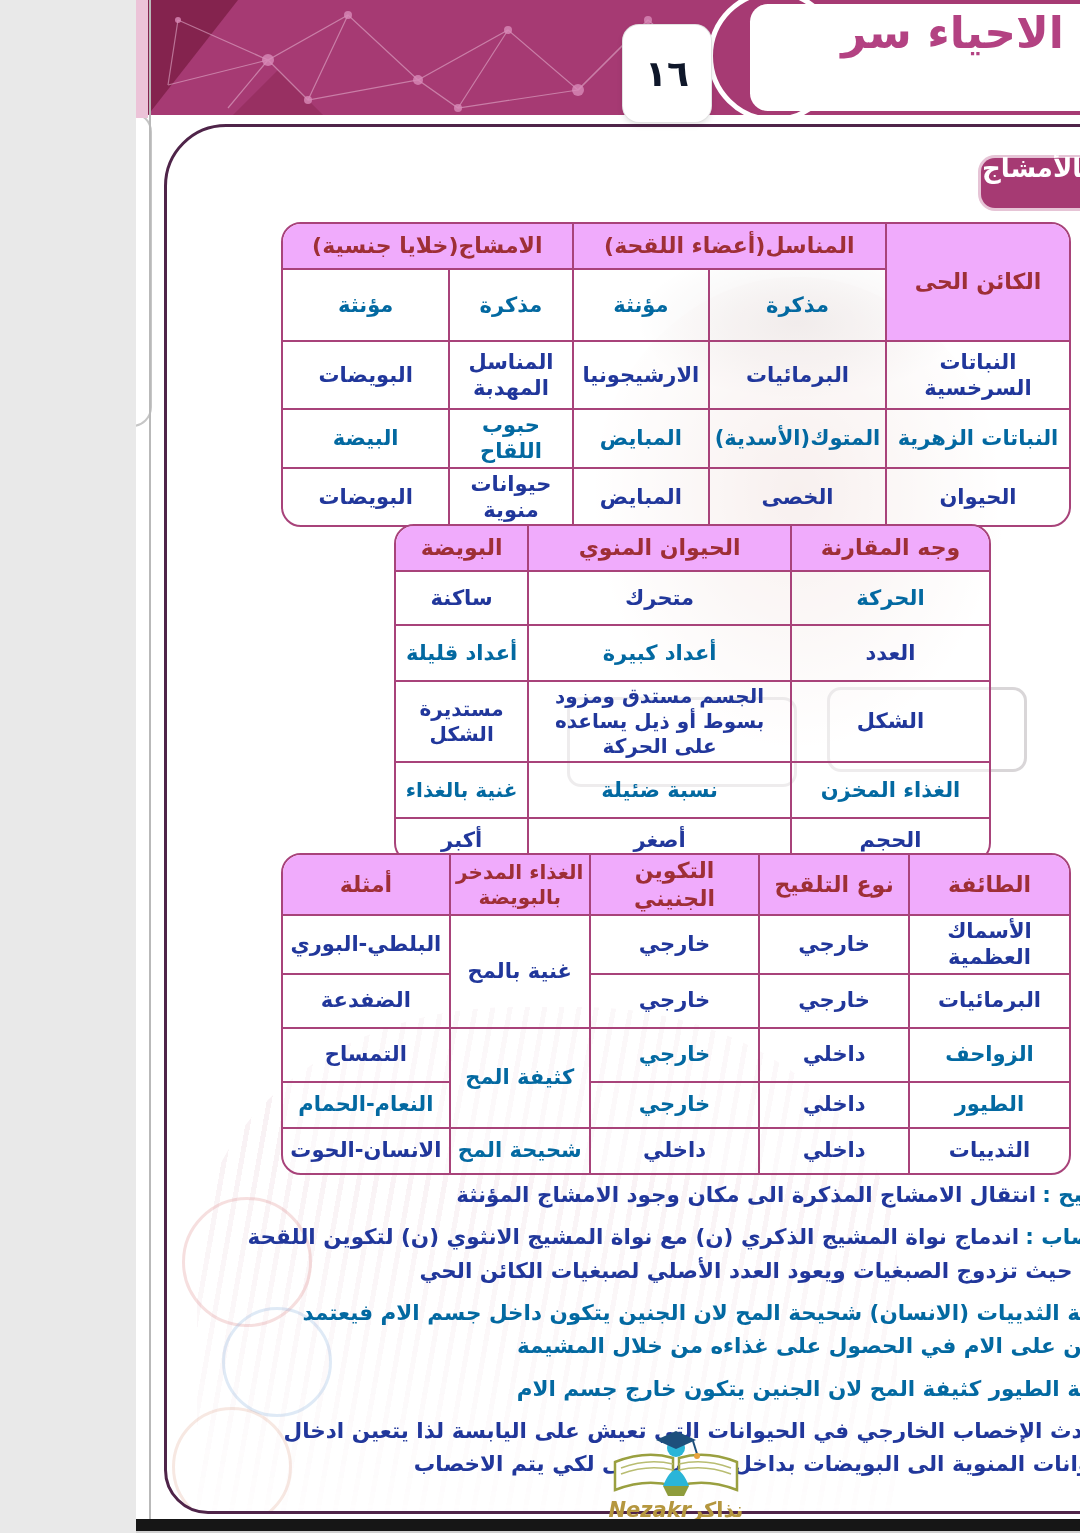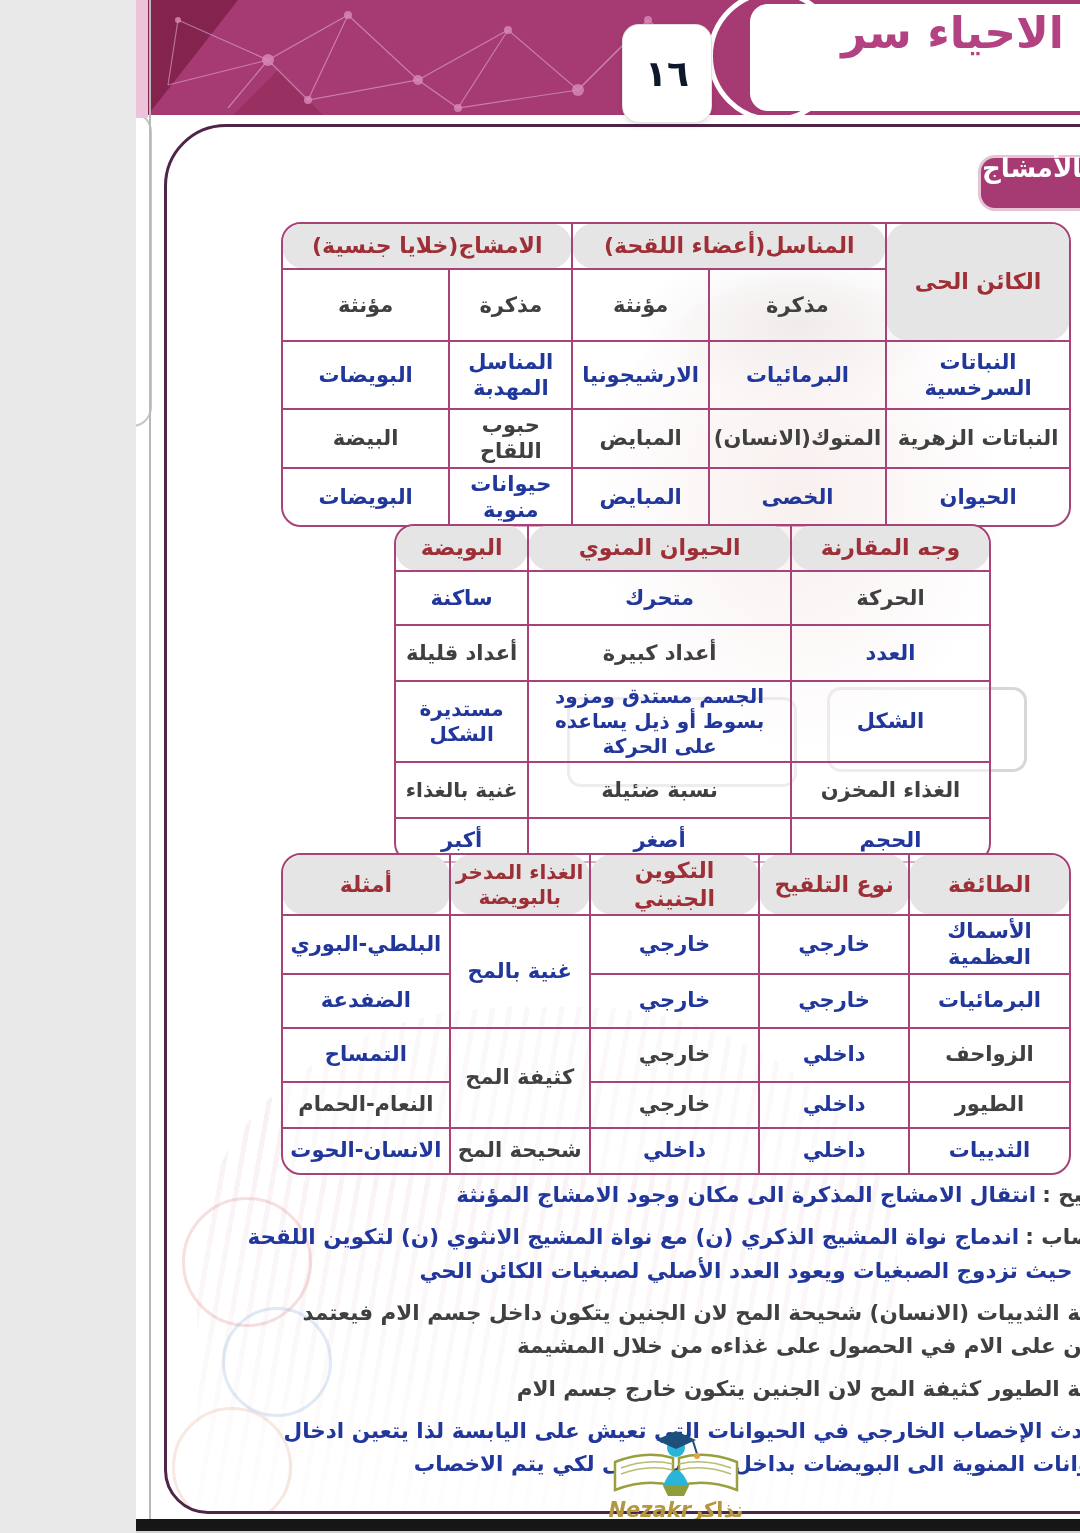--- a/index.html
+++ b/index.html
@@ -63,22 +63,22 @@
     display:flex; align-items:center; justify-content:center; z-index:2;
   }
   .section-pill span { color:#fff; font-size:26px; font-weight:bold; }
 
   
   .tbl-wrap { position:absolute; border:2.5px solid #a8437a; border-radius:20px; overflow:hidden; z-index:2;
     background:rgba(255,255,255,.55); }
   .tbl-wrap table { border-collapse:collapse; table-layout:fixed; margin:-2px; direction:rtl; }
   .tbl-wrap td { border:2.5px solid #a8437a; text-align:center; vertical-align:middle; padding:2px 4px;
     font-weight:bold; font-size:21px; line-height:1.25; }
-  td.hd { background:#e5e5e5; color:#9e2f36; font-size:22px;border-radius:23px; }
-  .c-red { color:#404040; }
+  td.hd { background:#f0abfc; color:#9e2f36; font-size:22px; }
+  .c-red { color:#0369a1; }
   .c-blue { color:#21379b; }
 
   #t1 { left:145px; top:222px; width:790px; }
   #t2 { left:258px; top:524px; width:597px; }
   #t3 { left:145px; top:853px; width:790px; }
 
   
   .notes { position:absolute; left:100px; top:1178px; width:915px; z-index:2; }
   .note { display:flex; direction:rtl; margin-bottom:9px; }
   .note .dot { flex:0 0 8px; width:8px; height:8px; border-radius:50%; background:#9e2f36; margin-top:13px; margin-left:12px; }
@@ -169,21 +169,21 @@
       </tr>
       <tr style="height:68px">
         <td class="c-blue">النباتات السرخسية</td>
         <td class="c-blue">البرمائيات</td>
         <td class="c-blue">الارشيجونيا</td>
         <td class="c-blue">المناسل المهدبة</td>
         <td class="c-blue">البويضات</td>
       </tr>
       <tr style="height:56px">
         <td class="c-red">النباتات الزهرية</td>
-        <td class="c-red">المتوك(الانسان)</td>
+        <td class="c-red">المتوك(الأسدية)</td>
         <td class="c-red">المبايض</td>
         <td class="c-red">حبوب اللقاح</td>
         <td class="c-red">البيضة</td>
       </tr>
       <tr style="height:48px">
         <td class="c-blue">الحيوان</td>
         <td class="c-blue">الخصى</td>
         <td class="c-blue">المبايض</td>
         <td class="c-blue">حيوانات منوية</td>
         <td class="c-blue">البويضات</td>

